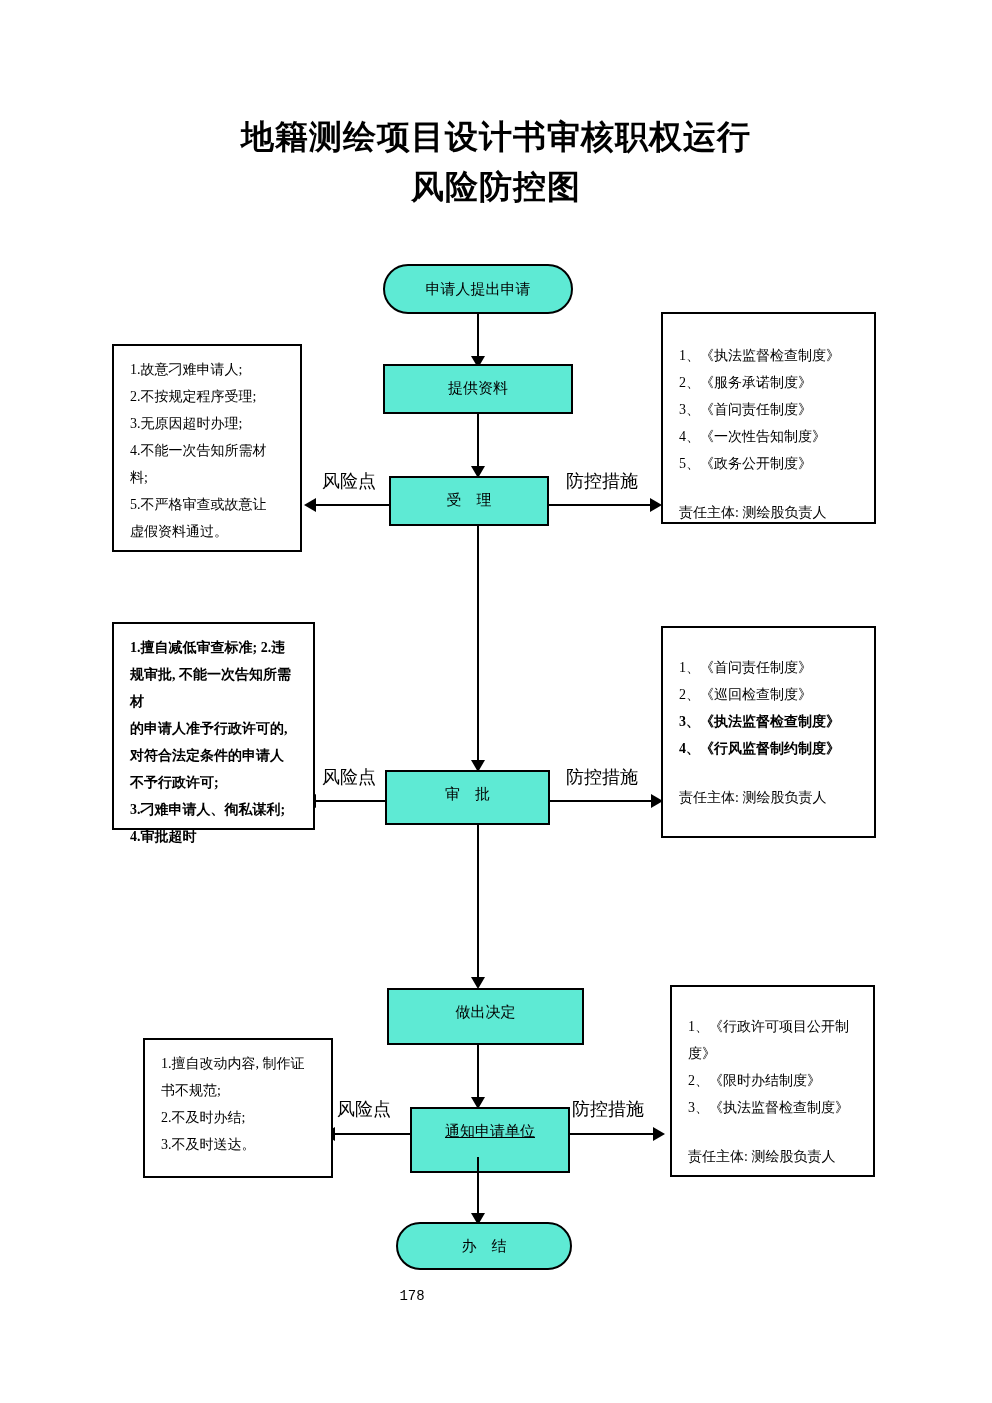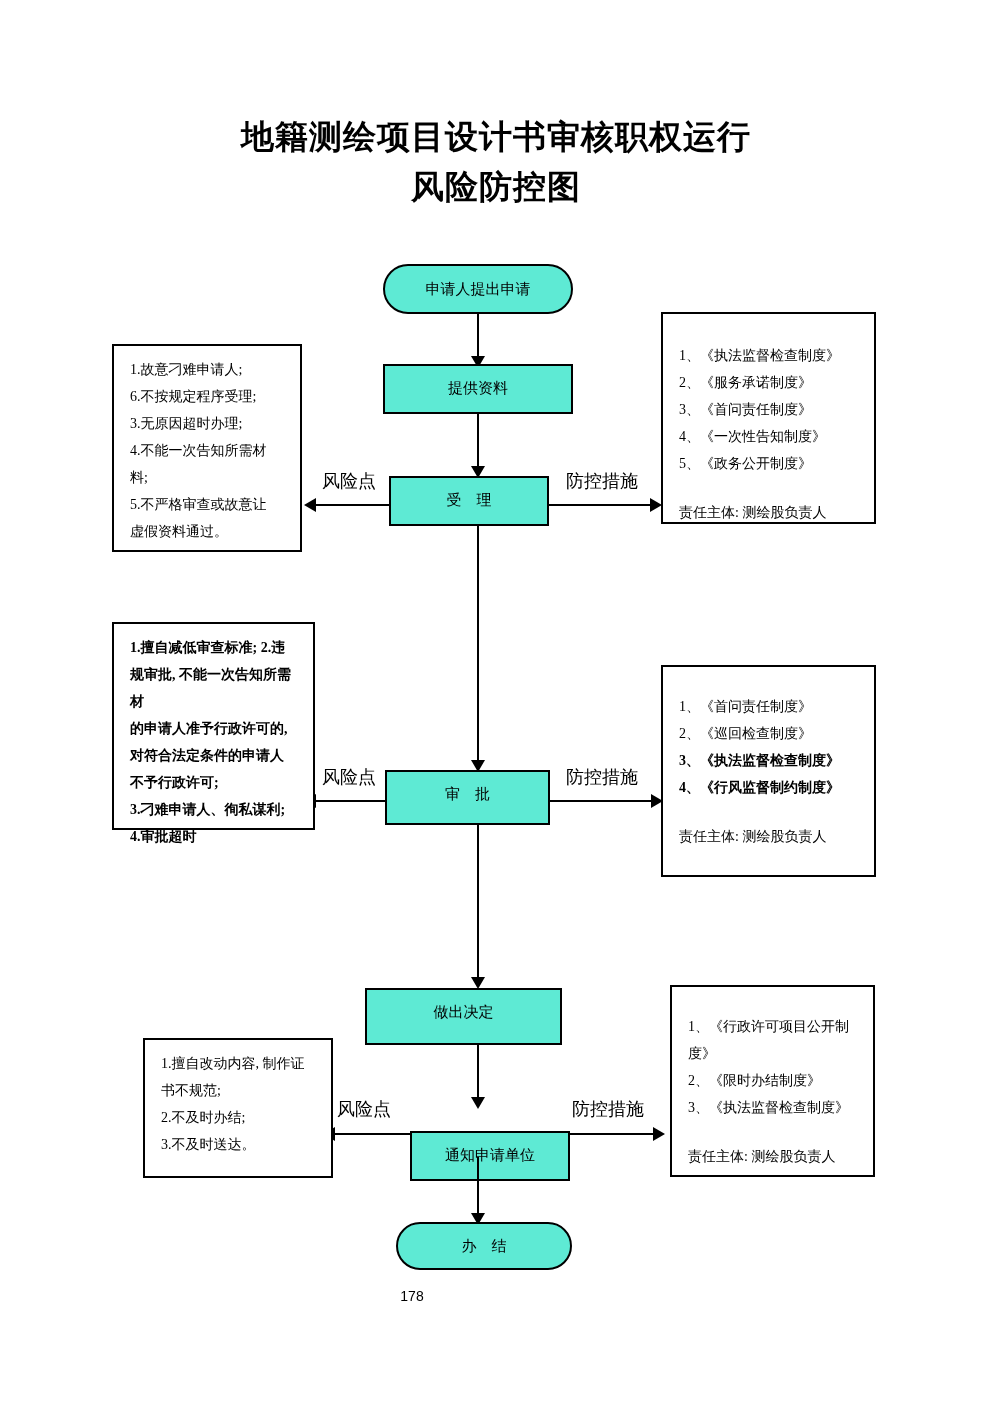--- a/index.html
+++ b/index.html
@@ -96,21 +96,21 @@
   }
 
   
   #page-number {
     position: absolute;
     left: 0;
     top: 1288px;
     width: 824px;
     text-align: center;
     font-size: 14px;
-    font-family: Liberation Sans, sans-serif;
+    font-family: Liberation Mono, monospace;
   }
 </style>
 </head>
 <body>
 
 <div id="page">
 
   <div id="title">
     <span class="tline">地籍测绘项目设计书审核职权运行</span>
     <span class="tline">风险防控图</span>
@@ -153,49 +153,49 @@
   <div class="hline" style="left:316px; top:800px; width:70px;"></div>
   <div class="arrow-left" style="left:304px; top:794px;"></div>
 
   <div class="conn-label" style="left:566px; top:768px;">防控措施</div>
   <div class="hline" style="left:549px; top:800px; width:104px;"></div>
   <div class="arrow-right" style="left:651px; top:794px;"></div>
 
   <div class="vline" style="left:477px; top:825px; height:158px;"></div>
   <div class="arrow-down" style="left:471px; top:977px;"></div>
 
-  <div class="node rect" style="left:365px; top:988px; width:197px; height:57px;">
+  <div class="node rect" style="left:387px; top:988px; width:197px; height:57px;">
     <span class="lbl">做出决定</span>
   </div>
 
   <div class="vline" style="left:477px; top:1045px; height:58px;"></div>
   <div class="arrow-down" style="left:471px; top:1097px;"></div>
 
-  <div class="node rect" style="left:410px; top:1131px; width:160px; height:50px;">
+  <div class="node rect" style="left:410px; top:1107px; width:160px; height:66px;text-decoration:underline;">
     <span class="lbl">通知申请单位</span>
   </div>
 
   <div class="conn-label" style="left:337px; top:1100px;">风险点</div>
   <div class="hline" style="left:335px; top:1133px; width:76px;"></div>
   <div class="arrow-left" style="left:323px; top:1127px;"></div>
 
   <div class="conn-label" style="left:572px; top:1100px;">防控措施</div>
   <div class="hline" style="left:569px; top:1133px; width:86px;"></div>
   <div class="arrow-right" style="left:653px; top:1127px;"></div>
 
   <div class="vline" style="left:477px; top:1157px; height:62px;"></div>
   <div class="arrow-down" style="left:471px; top:1213px;"></div>
 
   <div class="node term" style="left:396px; top:1222px; width:176px; height:48px;">
     <span class="lbl">办　结</span>
   </div>
 
   <div class="sidebox" style="left:112px; top:344px; width:190px; height:208px;">
     <div class="ln">1.故意刁难申请人;</div>
-    <div class="ln">6.不按规定程序受理;</div>
+    <div class="ln">2.不按规定程序受理;</div>
     <div class="ln">3.无原因超时办理;</div>
     <div class="ln">4.不能一次告知所需材</div>
     <div class="ln">料;</div>
     <div class="ln">5.不严格审查或故意让</div>
     <div class="ln">虚假资料通过。</div>
   </div>
 
   <div class="sidebox" style="left:112px; top:622px; width:203px; height:208px;font-weight:bold;">
     <div class="ln">1.擅自减低审查标准; 2.违</div>
     <div class="ln">规审批, 不能一次告知所需材</div>
@@ -215,21 +215,21 @@
 
   <div class="sidebox" style="left:661px; top:312px; width:215px; height:212px; padding-top:28px;">
     <div class="ln">1、《执法监督检查制度》</div>
     <div class="ln">2、《服务承诺制度》</div>
     <div class="ln">3、《首问责任制度》</div>
     <div class="ln">4、《一次性告知制度》</div>
     <div class="ln">5、《政务公开制度》</div>
     <div class="ln owner">责任主体: 测绘股负责人</div>
   </div>
 
-  <div class="sidebox" style="left:661px; top:665px; width:215px; height:212px; padding-top:26px;">
+  <div class="sidebox" style="left:661px; top:626px; width:215px; height:212px; padding-top:26px;">
     <div class="ln">1、《首问责任制度》</div>
     <div class="ln">2、《巡回检查制度》</div>
     <div class="ln b">3、《执法监督检查制度》</div>
     <div class="ln b">4、《行风监督制约制度》</div>
     <div class="ln owner">责任主体: 测绘股负责人</div>
   </div>
 
   <div class="sidebox" style="left:670px; top:985px; width:205px; height:192px; padding-top:26px;">
     <div class="ln">1、《行政许可项目公开制</div>
     <div class="ln">度》</div>

